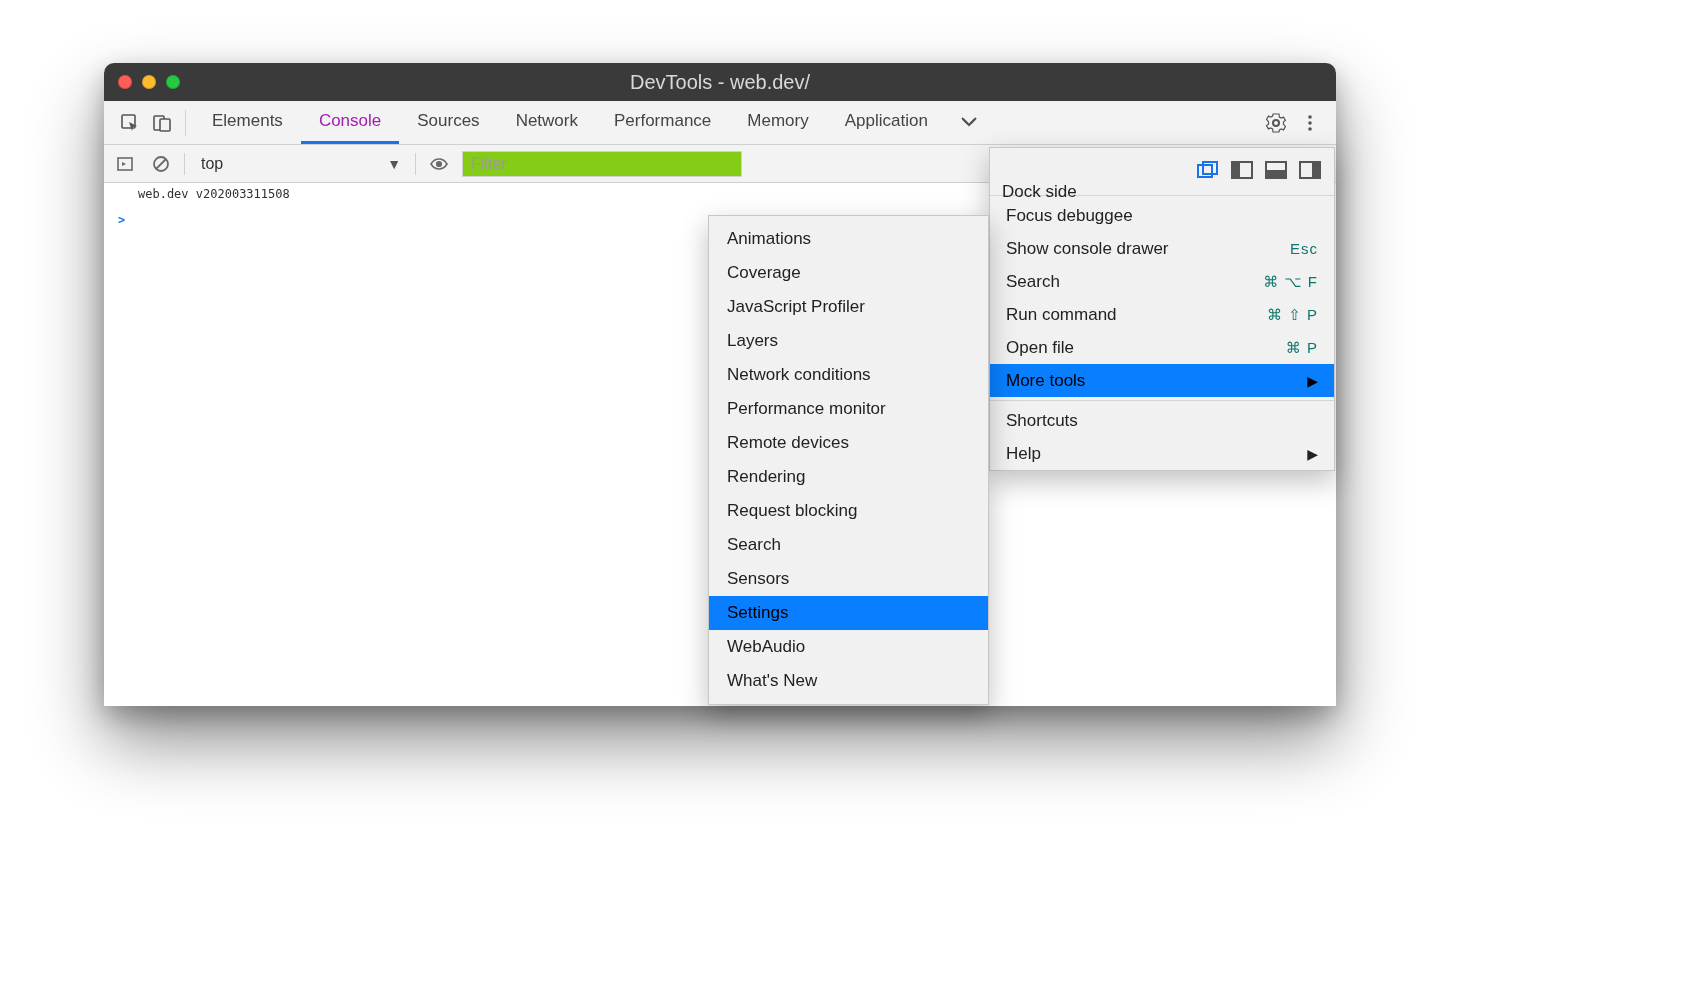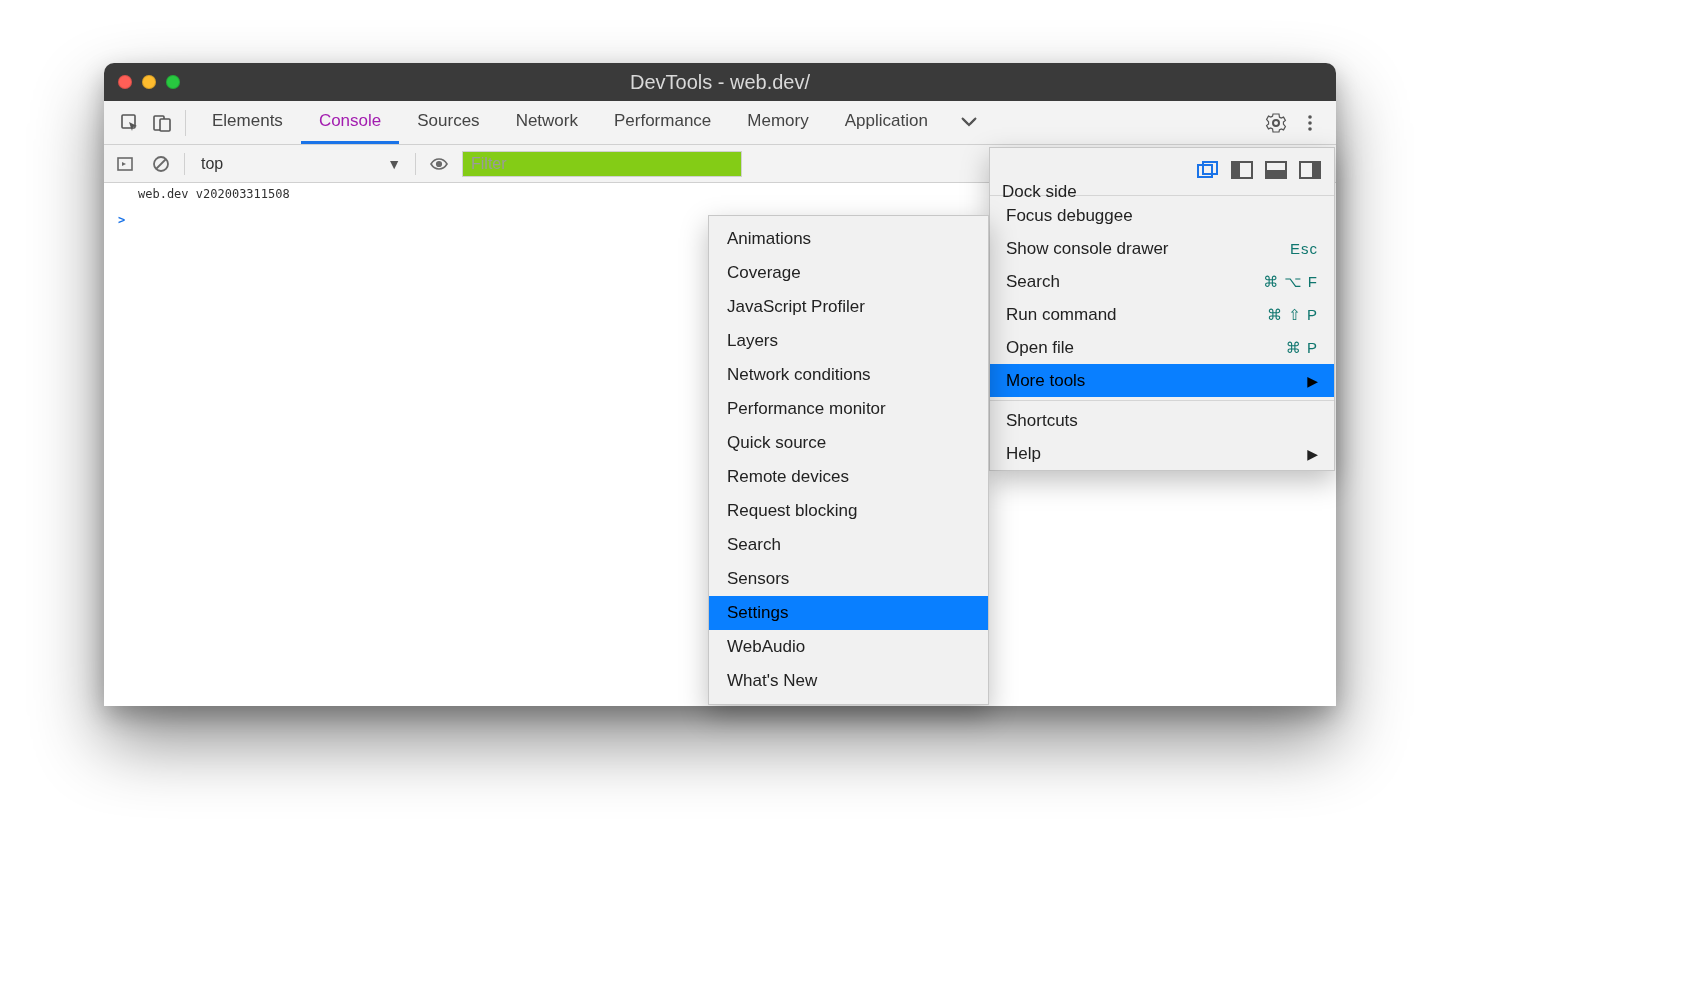--- a/index.html
+++ b/index.html
@@ -338,24 +338,24 @@
         <div class="menu-row">
           <span>Layers</span>
         </div>
         <div class="menu-row">
           <span>Network conditions</span>
         </div>
         <div class="menu-row">
           <span>Performance monitor</span>
         </div>
         <div class="menu-row">
-          <span>Quick source</span>
-        </div>
-        <div class="menu-row">
           <span>Remote devices</span>
+        </div>
+        <div class="menu-row">
+          <span>Rendering</span>
         </div>
         <div class="menu-row">
           <span>Request blocking</span>
         </div>
         <div class="menu-row">
           <span>Search</span>
         </div>
         <div class="menu-row">
           <span>Sensors</span>
         </div>

